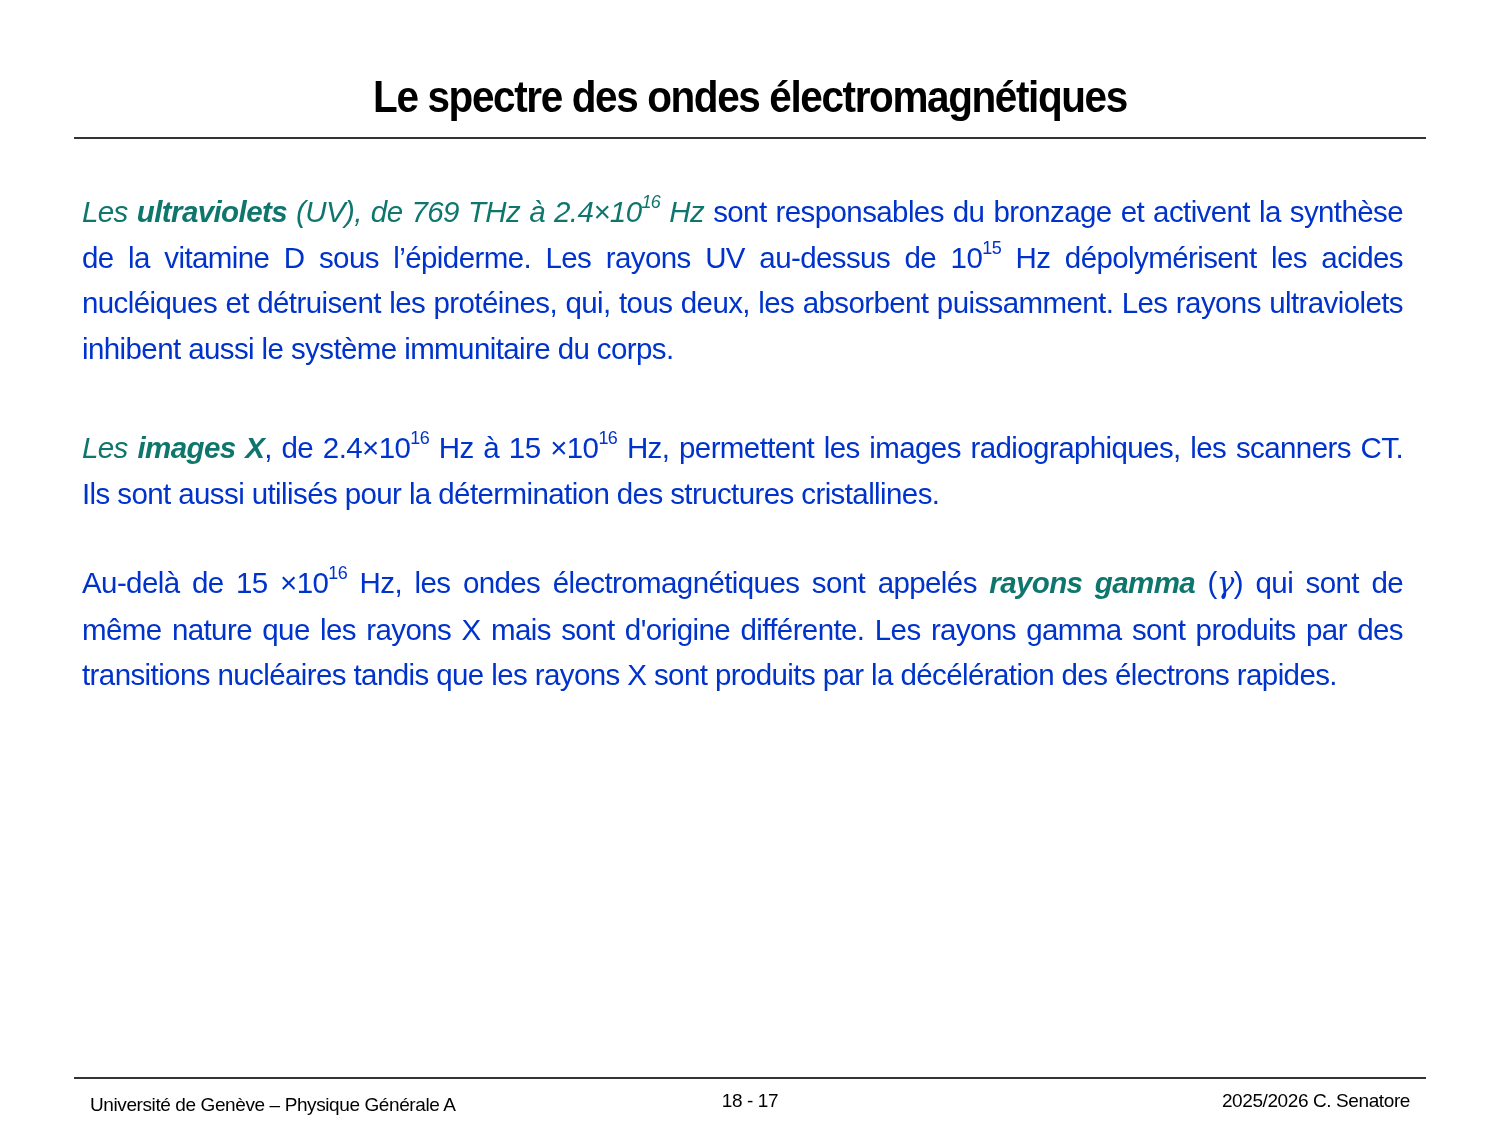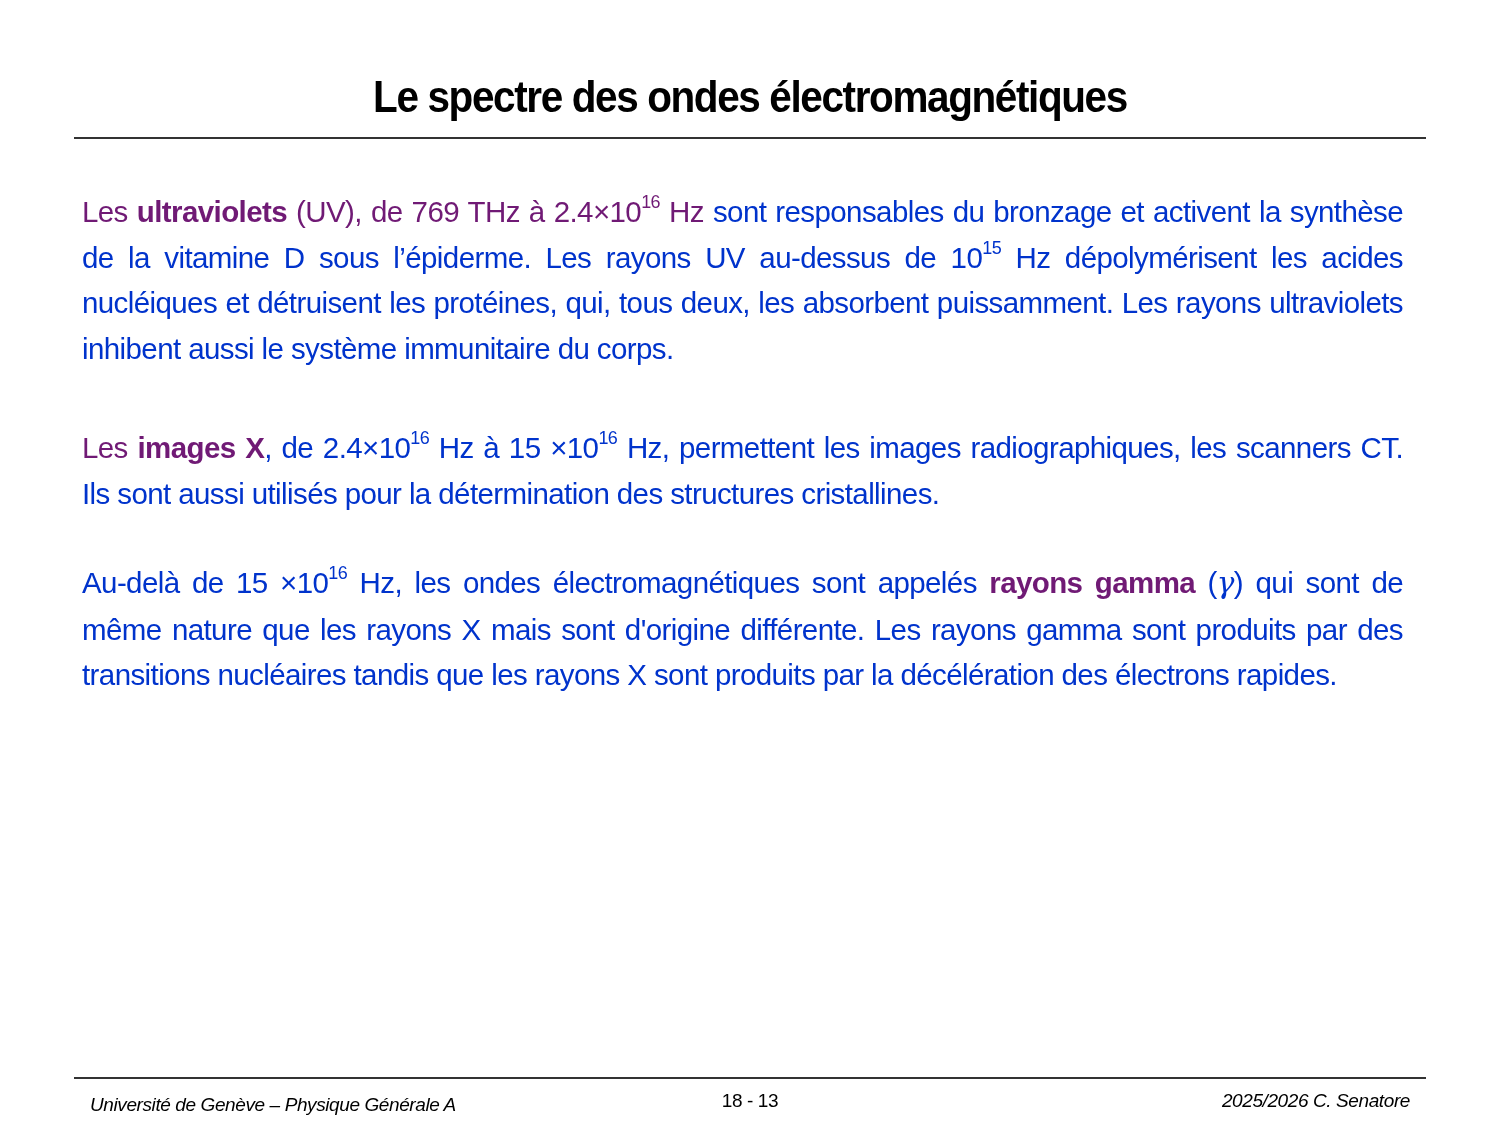--- a/index.html
+++ b/index.html
@@ -5,40 +5,40 @@
   html, body { margin: 0; padding: 0; background: #ffffff; }
   body { width: 1500px; height: 1125px; position: relative; overflow: hidden;
          font-family: "Liberation Sans", sans-serif; }
   .title { position: absolute; left: 0; top: 72px; width: 1500px; text-align: center;
            font-size: 44px; font-weight: bold; color: #000; letter-spacing: -1.5px;
            transform: scaleX(0.92); transform-origin: center; }
   .rule-top { position: absolute; left: 74px; top: 137px; width: 1352px; height: 2px; background: #333; }
   .rule-bottom { position: absolute; left: 74px; top: 1077px; width: 1352px; height: 2px; background: #333; }
   .para { position: absolute; left: 82px; width: 1321px; font-size: 29.5px; line-height: 45.5px;
           color: #0033cc; text-align: justify; letter-spacing: -0.6px; }
-  .para .red { color: #701a75; }
+  .para .red { color: #0f766e; font-style: italic; }
   .para b { font-weight: bold; }
   .para sup { font-size: 18px; line-height: 0; position: relative; top: -3px; vertical-align: super; }
   .gamma { font-family: "DejaVu Serif", serif; font-style: italic; }
   #p1 { top: 189px; }
   #p2 { top: 425px; }
   #p3 { top: 560px; }
-  .footer { position: absolute; top: 1090px; font-size: 19px; font-style: italic; color: #000; letter-spacing: -0.4px; }
+  .footer { position: absolute; top: 1090px; font-size: 19px; color: #000; letter-spacing: -0.4px; }
   .footer-left { left: 90px; top: 1094px; }
   .footer-center { left: 0; width: 1500px; text-align: center; font-style: normal; }
   .footer-right { right: 90px; margin-left: 48px; }
 </style>
 </head>
 <body>
 
 <div class="title">Le spectre des ondes électromagnétiques</div>
 <div class="rule-top"></div>
 
 <div class="para" id="p1"><span class="red"><span>Les </span><b>ultraviolets</b><span> (UV), de 769 THz à 2.4×10</span><sup>16</sup><span> Hz</span></span><span> sont responsables du bronzage et activent la synthèse de la vitamine D sous l’épiderme. Les rayons UV au-dessus de 10</span><sup>15</sup><span> Hz dépolymérisent les acides nucléiques et détruisent les protéines, qui, tous deux, les absorbent puissamment. Les rayons ultraviolets inhibent aussi le système immunitaire du corps.</span></div>
 
 <div class="para" id="p2"><span class="red">Les </span><b class="red">images X</b><span>, de 2.4×10</span><sup>16</sup><span> Hz à 15 ×10</span><sup>16</sup><span> Hz, permettent les images radiographiques, les scanners CT. Ils sont aussi utilisés pour la détermination des structures cristallines.</span></div>
 
 <div class="para" id="p3"><span>Au-delà de 15 ×10</span><sup>16</sup><span> Hz, les ondes électromagnétiques sont appelés </span><b class="red">rayons gamma</b><span> (</span><span class="gamma">γ</span><span>) qui sont de même nature que les rayons X mais sont d'origine différente. Les rayons gamma sont produits par des transitions nucléaires tandis que les rayons X sont produits par la décélération des électrons rapides.</span></div>
 
 <div class="rule-bottom"></div>
 <div class="footer footer-left">Université de Genève – Physique Générale A</div>
-<div class="footer footer-center">18 - 13</div>
+<div class="footer footer-center">18 - 17</div>
 <div class="footer footer-right">2025/2026  C. Senatore</div>
 
 </body></html>

